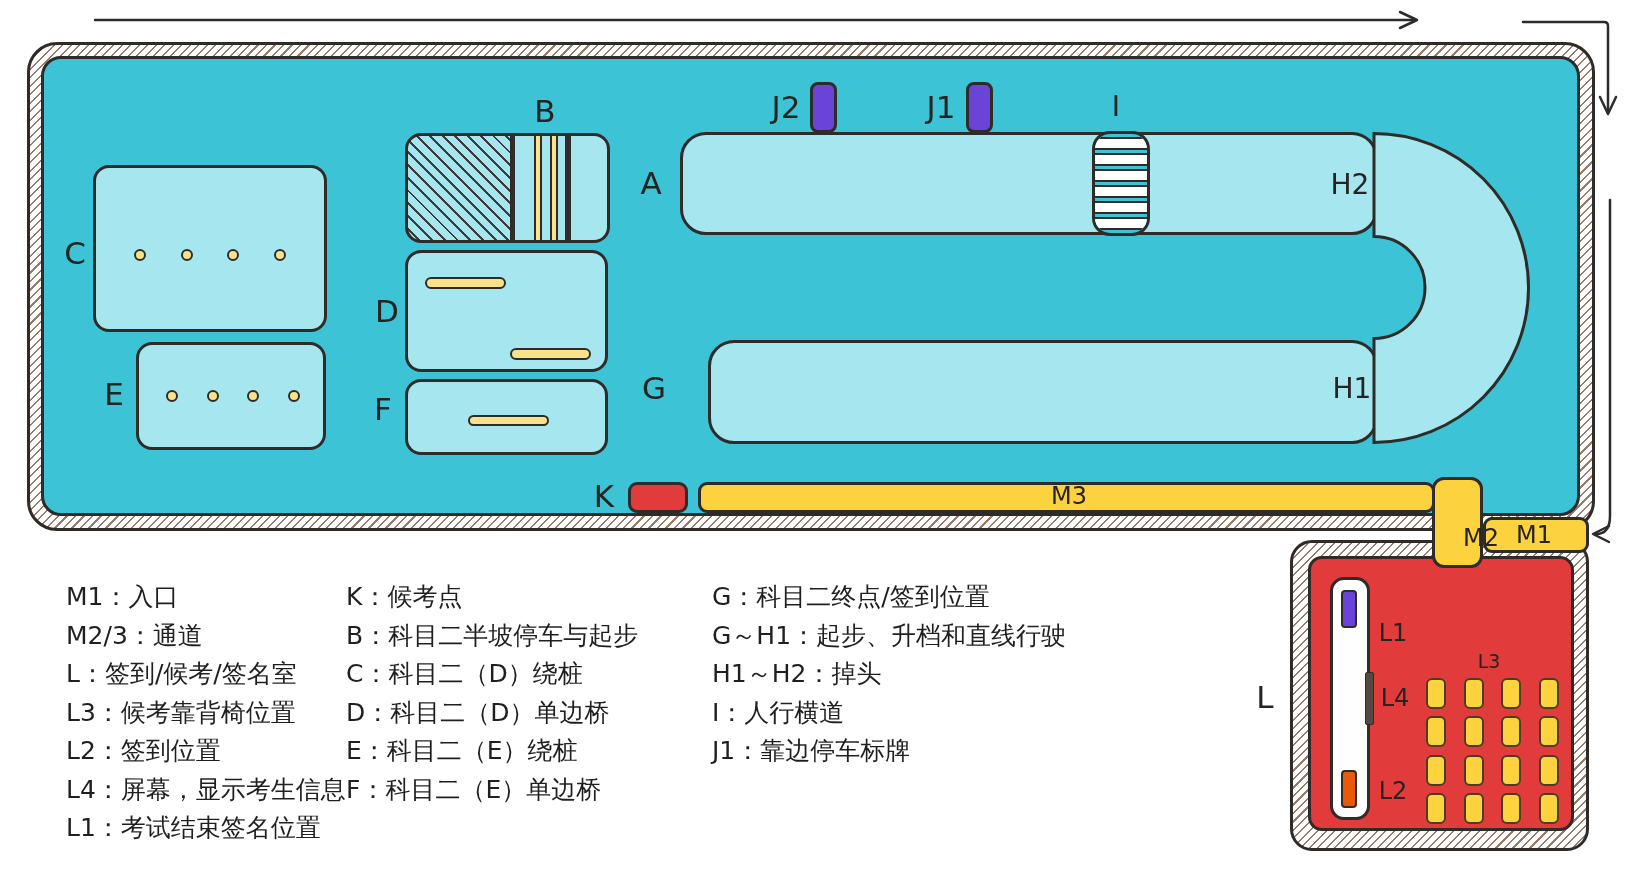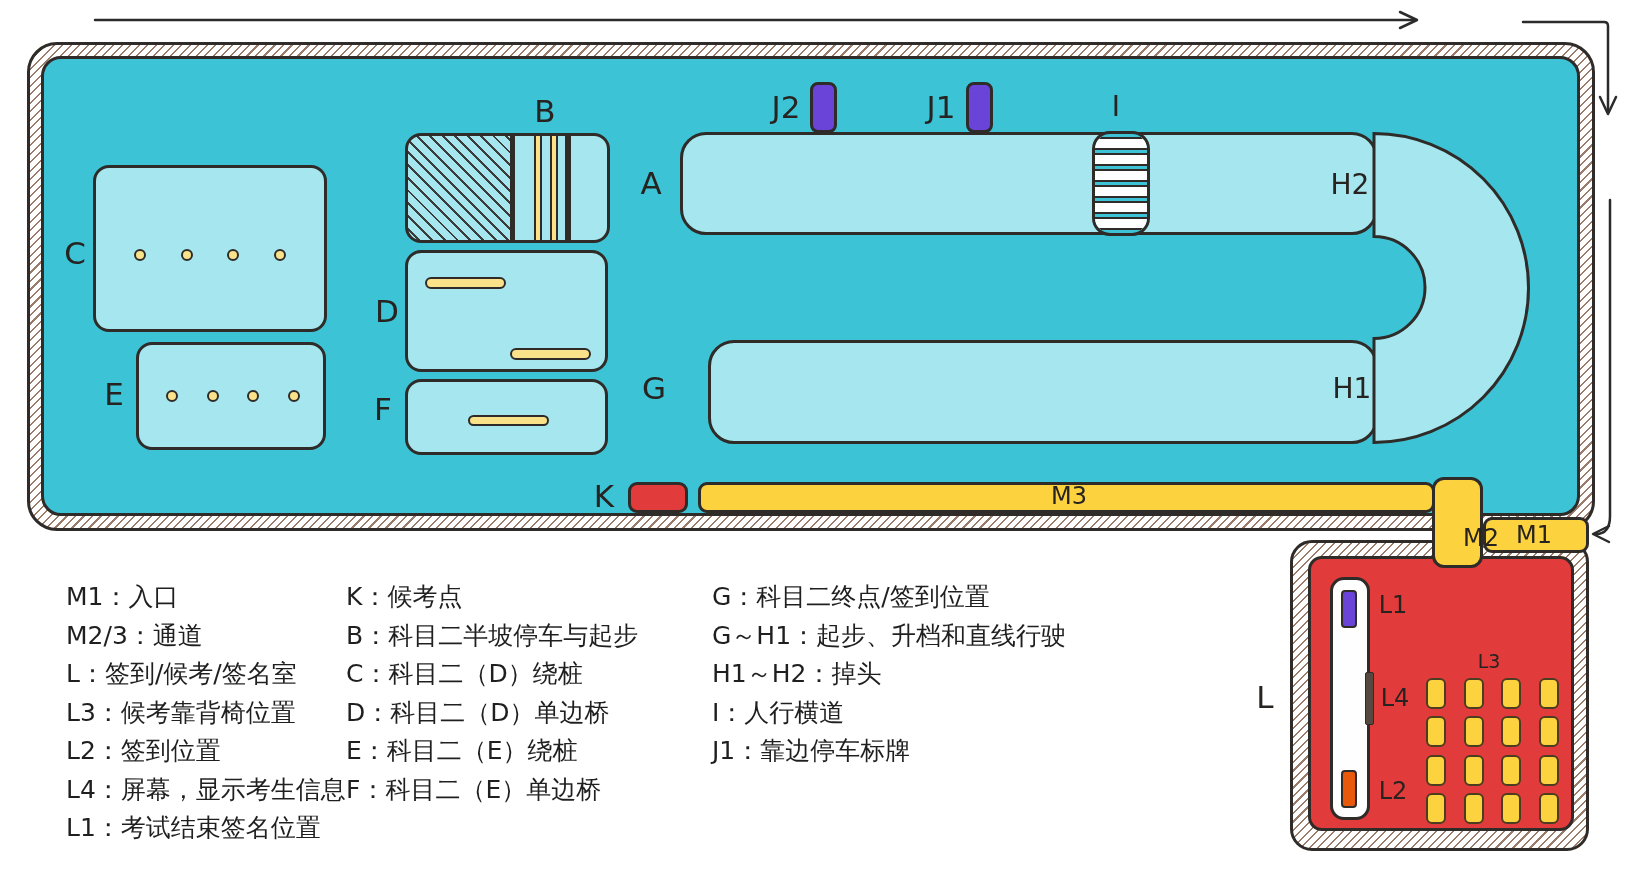--- a/index.html
+++ b/index.html
@@ -173,21 +173,21 @@
   <div class="lbl s28" style="left:1116px;top:106px;">I</div>
   <div class="lbl s27" style="left:786px;top:107px;">J2</div>
   <div class="lbl s27" style="left:941px;top:107px;">J1</div>
   <div class="lbl s28" style="left:1350px;top:184px;">H2</div>
   <div class="lbl s28" style="left:1352px;top:388px;">H1</div>
   <div class="lbl s27" style="left:604px;top:496px;">K</div>
   <div class="lbl s24" style="left:1069px;top:496px;">M3</div>
   <div class="lbl s24" style="left:1457px;top:538px;z-index:41;margin-left:24px;">M2</div>
   <div class="lbl s24" style="left:1534px;top:535px;z-index:41;">M1</div>
   <div class="lbl s31" style="left:1265px;top:697px;">L</div>
-  <div class="lbl s24" style="left:1393px;top:605px;">L1</div>
+  <div class="lbl s24" style="left:1393px;top:633px;">L1</div>
   <div class="lbl s24" style="left:1395px;top:698px;">L4</div>
   <div class="lbl s24" style="left:1393px;top:791px;">L2</div>
   <div class="lbl s25" style="left:1489px;top:661px;">L3</div>
 
   <div class="legend-col" style="left:26px;margin-left:40px;">
     <div>M1：入口</div>
     <div>M2/3：通道</div>
     <div>L：签到/候考/签名室</div>
     <div>L3：候考靠背椅位置</div>
     <div>L2：签到位置</div>

